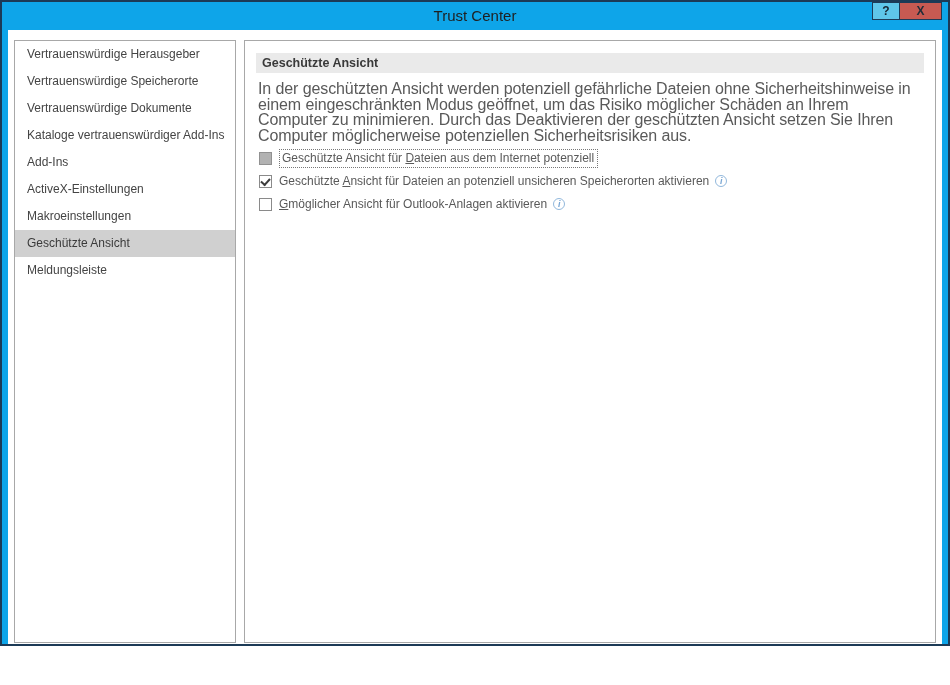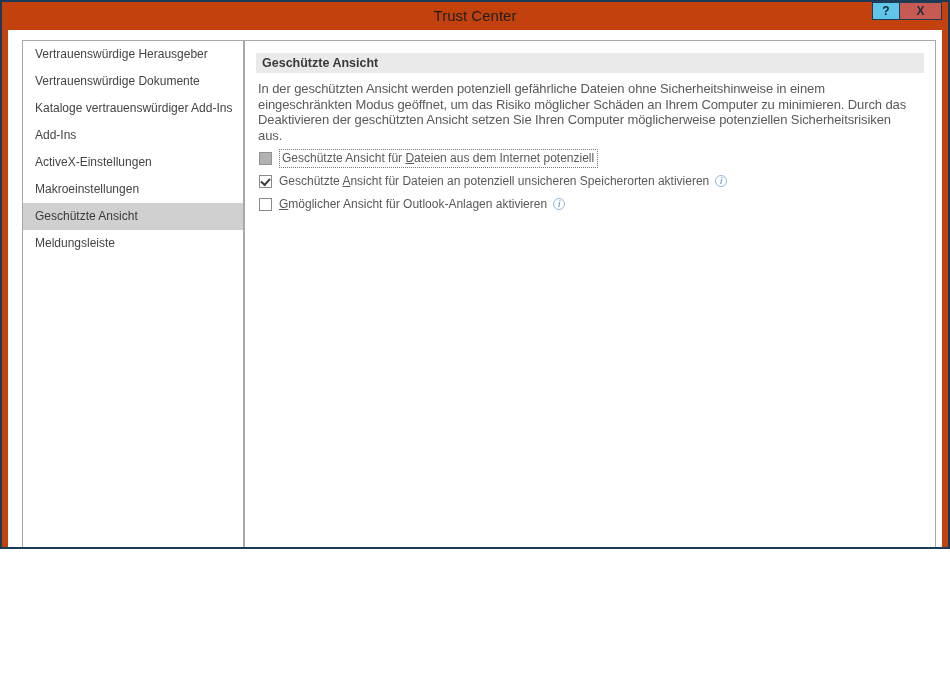--- a/index.html
+++ b/index.html
@@ -1,22 +1,22 @@
 <!DOCTYPE html>
 <html><head>
 <meta charset="utf-8">
 <style>
   * { margin: 0; padding: 0; box-sizing: border-box; }
   html, body { background: #ffffff; font-family: "Liberation Sans", "DejaVu Sans", sans-serif; }
 
   .dialog {
     position: relative;
     width: 950px;
-    height: 549px;
-    background: #c2410c;
+    height: 646px;
+    background: #0ea5e9;
     border: 2px solid #1c3a56;
     overflow: hidden;
   }
 
   
   .titlebar {
     position: relative;
     height: 28px;
   }
   .titlebar .title {
@@ -62,21 +62,21 @@
     left: 6px;
     top: 28px;
     width: 934px;
     height: 641px;
     background: #ffffff;
   }
 
   
   .sidebar {
     position: absolute;
-    left: 14px;
+    left: 6px;
     top: 10px;
     width: 222px;
     height: 603px;
     background: #ffffff;
     border: 1px solid #a8a8a8;
     overflow: hidden;
   }
   .sidebar-item {
     height: 27px;
     line-height: 27px;
@@ -108,21 +108,21 @@
     line-height: 20px;
     padding-left: 6px;
     background: #eaeaea;
     font-size: 12.5px;
     font-weight: bold;
     color: #3a3a3a;
   }
   .description {
     margin: 0 14px 7px 13px;
     width: 655px;
-    font-size: 13px;
+    font-size: 16px;
     letter-spacing: -0.1px;
     line-height: 15.5px;
     color: #595959;
   }
   .checkbox-row {
     display: flex;
     align-items: center;
     margin: 0 0 7px 14px;
     height: 16px;
     cursor: default;
@@ -224,20 +224,21 @@
       <button class="cap-btn close-btn">
         <span>X</span>
       </button>
     </div>
   </div>
 
   <div class="content">
 
     <div class="sidebar">
       <div class="sidebar-item">Vertrauenswürdige Herausgeber</div>
+      <div class="sidebar-item">Vertrauenswürdige Speicherorte</div>
       <div class="sidebar-item">Vertrauenswürdige Dokumente</div>
       <div class="sidebar-item">Kataloge vertrauenswürdiger Add-Ins</div>
       <div class="sidebar-item">Add-Ins</div>
       <div class="sidebar-item">ActiveX-Einstellungen</div>
       <div class="sidebar-item">Makroeinstellungen</div>
       <div class="sidebar-item selected">Geschützte Ansicht</div>
       <div class="sidebar-item">Meldungsleiste</div>
     </div>
 
     <div class="main-panel">

